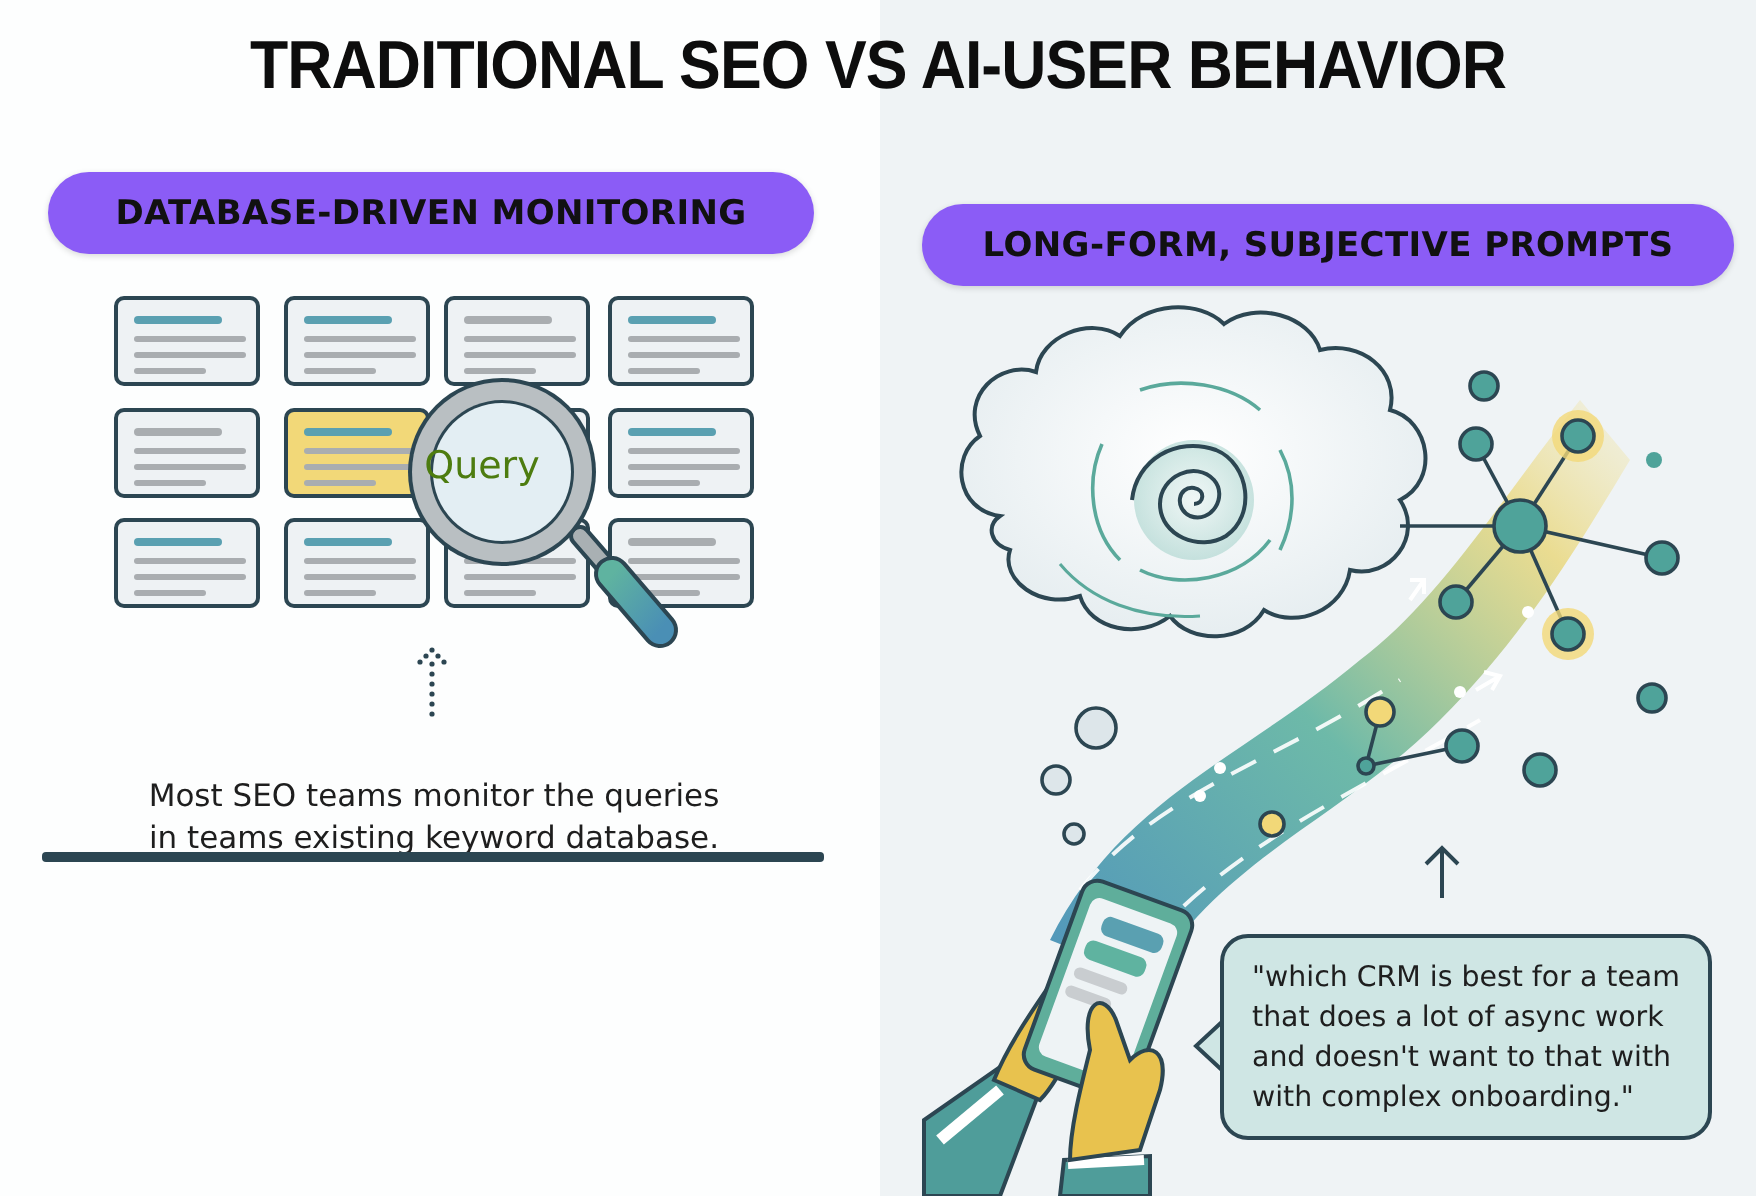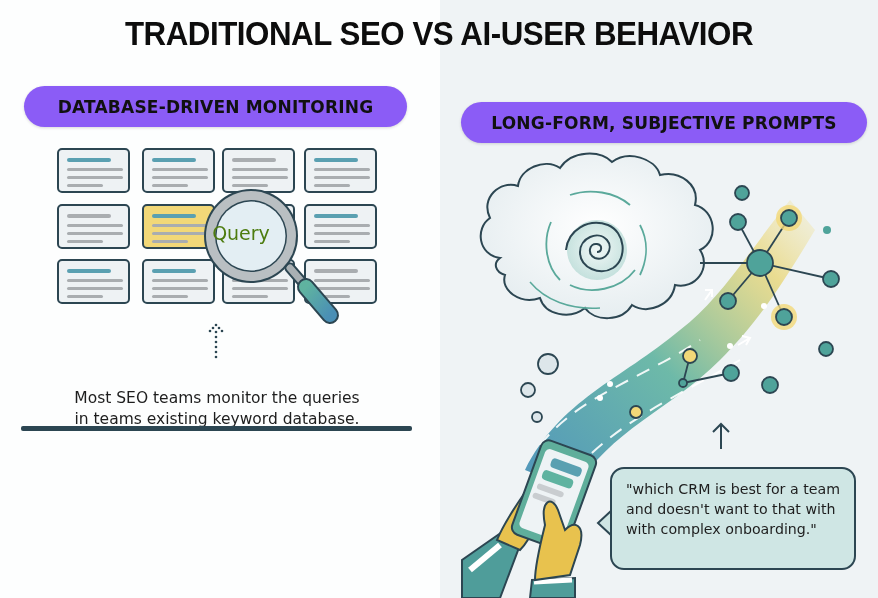--- a/index.html
+++ b/index.html
@@ -256,15 +256,16 @@
     <rect x="534" y="499" width="24" height="6" rx="3" transform="rotate(20 554 495)" fill="#c9cdd0"></rect>
     <path d="M 545 525 C 540 500, 552 495, 558 510 L 565 530 C 575 520, 585 525, 580 545 L 570 575 L 535 580 C 535 565, 540 545, 545 525 Z" fill="#e8c24e" stroke="#2c4652" stroke-width="2"></path>
   </g>
 </svg>
 
 <svg class="bubble-tail" width="20" height="30">
   <path d="M 16 2 L 2 15 L 16 28" fill="#cfe6e4" stroke="#2c4652" stroke-width="2"></path>
 </svg>
 <div class="bubble">
   <div>"which CRM is best for a team</div>
+  <div>that does a lot of async work</div>
   <div>and doesn't want to that with</div>
   <div>with complex onboarding."</div>
 </div>
 
 </body></html>

